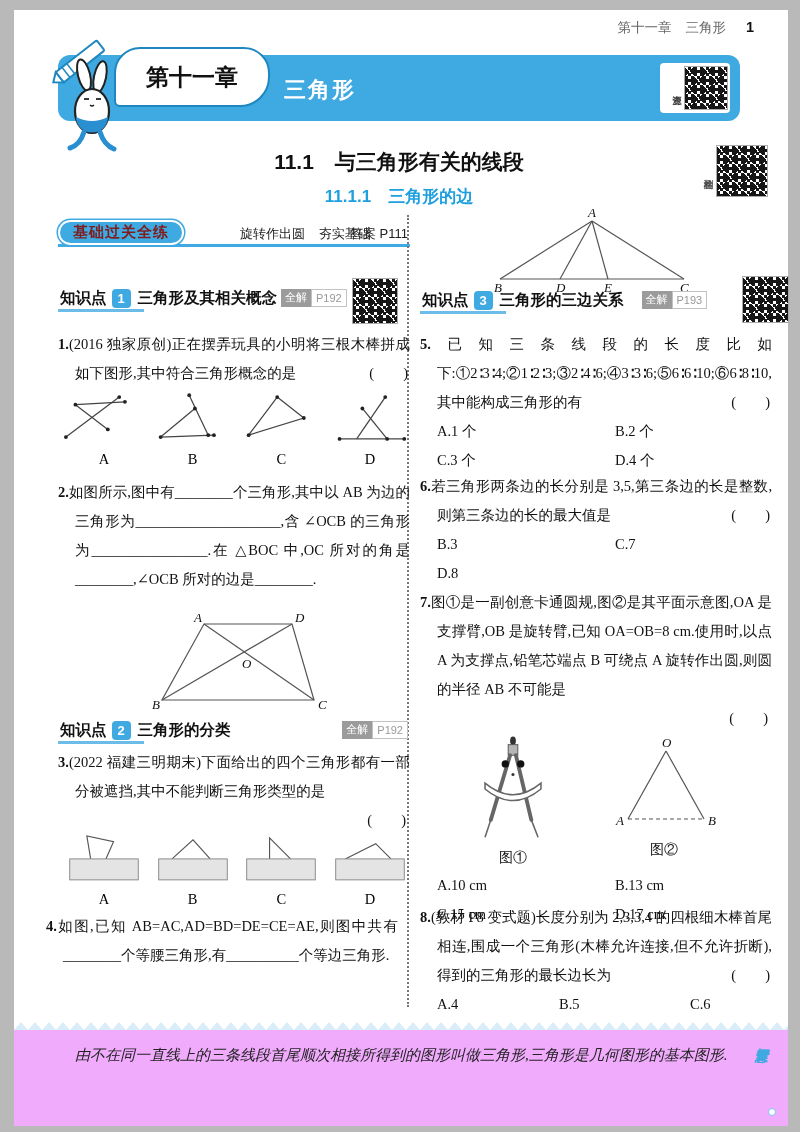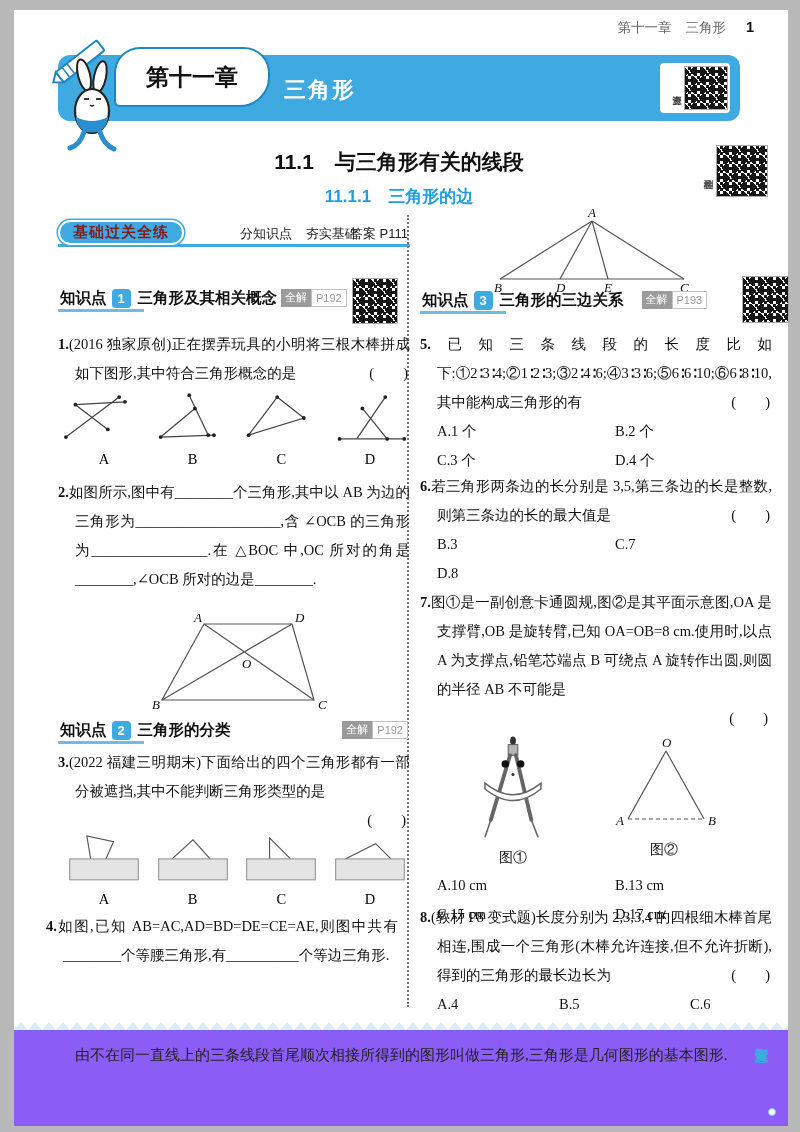--- a/index.html
+++ b/index.html
@@ -66,21 +66,21 @@
   .figrow{display:flex;justify-content:space-between;padding:0 2px;}
   .figcell{text-align:center;}
   .figcell .flab{font-size:14.5px;font-family:"Liberation Serif","DejaVu Serif",serif;margin-top:3px;}
   .svgtxt{font-family:"Liberation Serif","DejaVu Serif",serif;font-style:italic;font-size:13px;fill:#111;}
   .figcap{font-size:14px;font-family:"Liberation Serif","DejaVu Serif",serif;text-align:center;margin-top:2px;}
 
   .divider{position:absolute;left:393px;top:205px;height:792px;border-left:2px dotted #777;}
 
   
   .note{position:absolute;left:0;top:1012px;width:774px;}
-  .note-body{background:#8b5cf6;padding:10px 40px 26px 16px;position:relative;min-height:60px;}
+  .note-body{background:#f0abfc;padding:10px 40px 26px 16px;position:relative;min-height:60px;font-style:italic;}
   .note-text{font-family:"Liberation Serif","DejaVu Serif",serif;font-size:15px;line-height:30px;color:#222;
              text-indent:3em;margin:0;width:700px;}
   .note-label{position:absolute;right:14px;top:8px;writing-mode:vertical-rl;text-orientation:upright;
               color:#3fa9e1;font-weight:bold;font-size:13px;border-right:2px solid #7cc4ec;padding-right:3px;line-height:1.2;}
   .note-dot{position:absolute;right:12px;top:78px;width:6px;height:6px;border:1.5px solid #7cc4ec;border-radius:50%;background:#fff;}
 
   .absqr{position:absolute;}
 </style>
 </head>
 <body>
@@ -127,21 +127,21 @@
   </div>
   <div class="head-qr">
     <span class="vtext">检测卷</span>
     <div class="qr" style="width:50px;height:50px;"></div>
   </div>
 
   <div class="practice">
     <div class="practice-line"></div>
     <span class="pill">基础过关全练</span>
     <span class="ptags">
-      <span>分知识点</span>
+      <span>旋转作出圆</span>
       <span>夯实基础</span>
     </span>
     <span class="panswer">答案 P111</span>
   </div>
 
   <div class="divider"></div>
 
   <div class="kp-row" style="left:46px;top:276px;">
     <div class="kp-ul"></div>
     <span class="kp-label">知识点</span>

